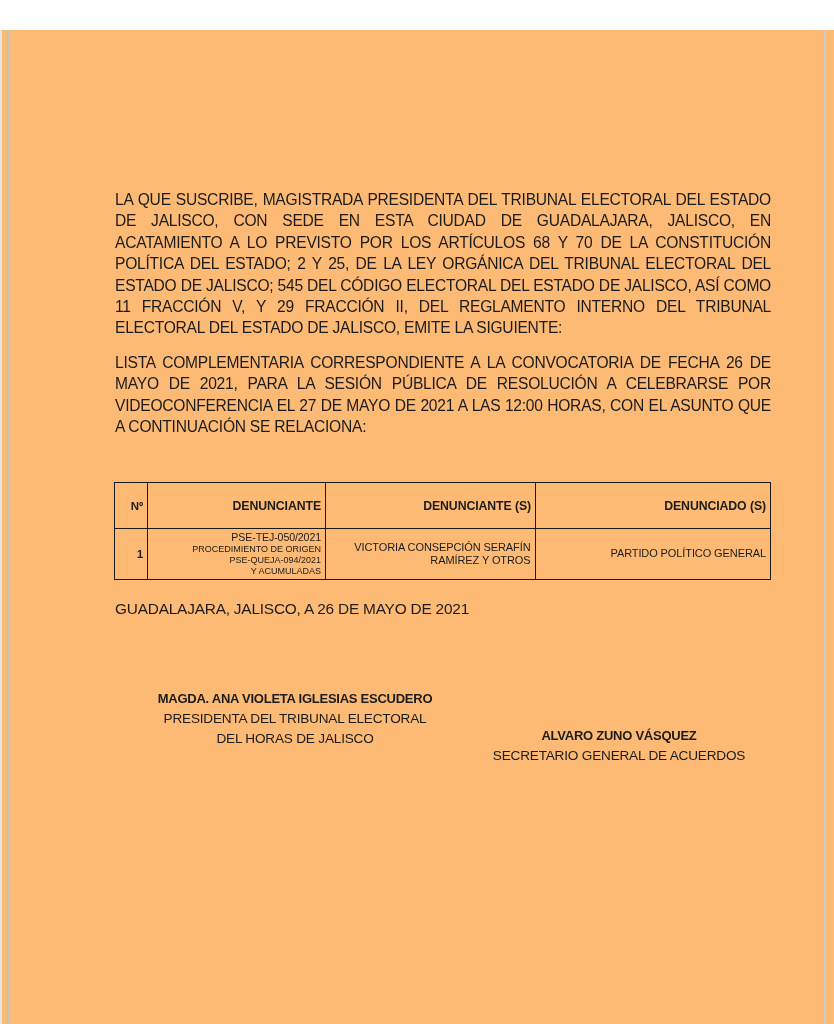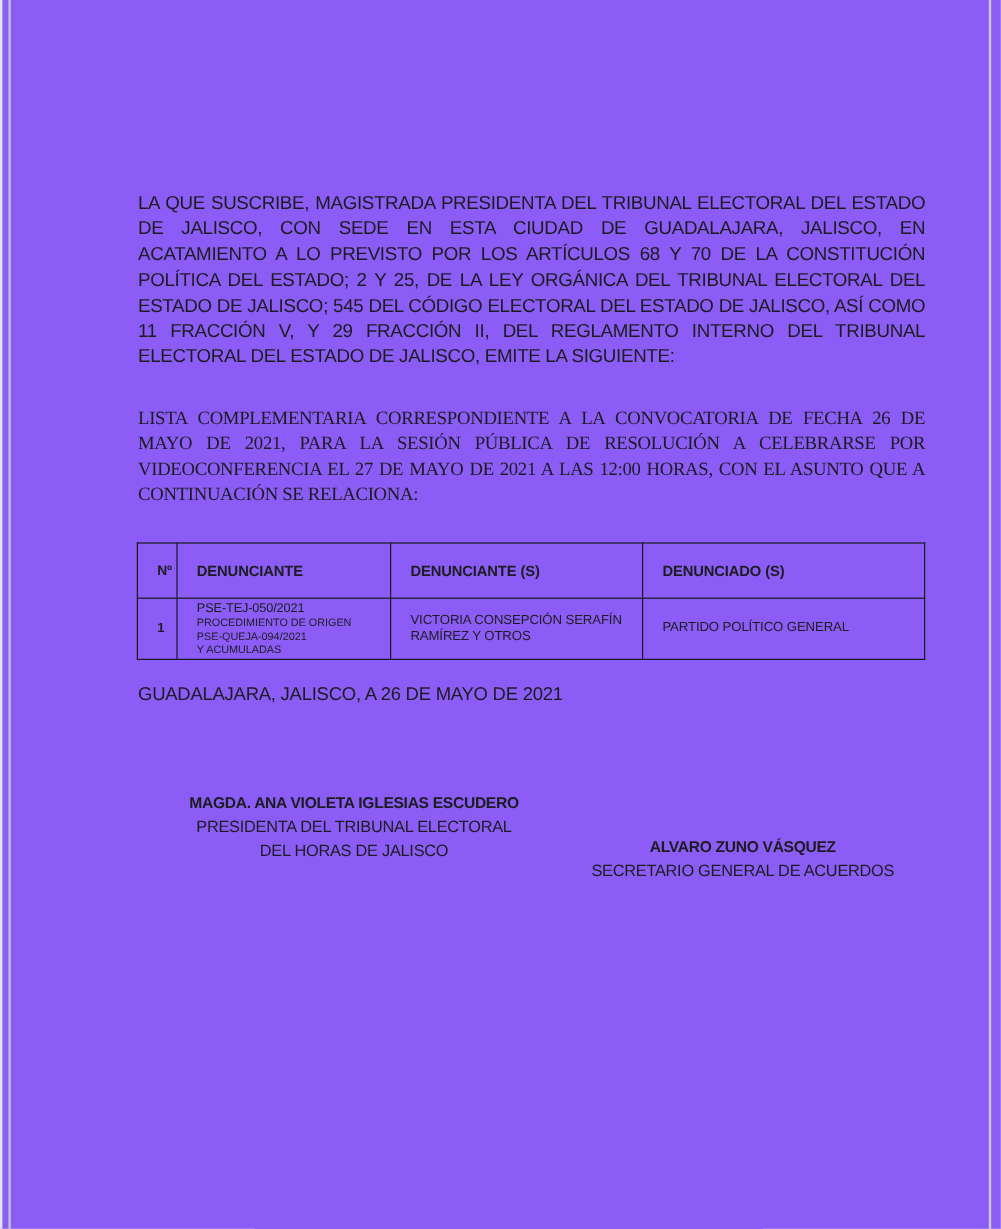--- a/index.html
+++ b/index.html
@@ -12,57 +12,58 @@
     height: 1024px;
     position: relative;
     overflow: hidden;
     font-family: "Liberation Sans", sans-serif;
     color: #1b1b1b;
     -webkit-font-smoothing: antialiased;
   }
   .page {
     position: absolute;
     inset: 0;
-    background: #8b5cf6;
+    background: #fdba74;
+    margin-top: 30px;
   }
   
   .edge { position: absolute; top: 0; bottom: 0; }
   .edge-left-outer  { left: 0;     width: 2px; background: #e4e4e4; }
   .edge-left-inner  { left: 7px;   width: 2px; background: #c2c2c2; }
   .edge-right       { left: 824px; width: 2px; background: #cbcbcb; }
 
   .para {
     position: absolute;
     left: 115px;
     width: 656px;
     margin: 0;
     text-align: justify;
     font-size: 15.6px;
     line-height: 21.4px;
     letter-spacing: -0.25px;
     font-weight: 400;
     color: #1c1c1c;
   }
   .p1 { top: 159px; }
-  .p2 { top: 338px; font-family: Liberation Serif, serif; }
+  .p2 { top: 322px; }
 
   table.case-table {
     position: absolute;
     top: 452px;
     left: 114px;
     width: 656px;
     border-collapse: collapse;
     table-layout: fixed;
     color: #1c1c1c;
   }
   .case-table th, .case-table td {
     border: 1.6px solid #1a1a1a;
-    text-align: left;
+    text-align: right;
     vertical-align: middle;
-    padding: 2px 16px;
+    padding: 2px 4px;
     overflow: hidden;
   }
   .case-table thead tr { height: 46px; }
   .case-table tbody tr { height: 50px; }
   .case-table th {
     font-size: 12.3px;
     font-weight: 700;
     letter-spacing: -0.1px;
   }
   .case-table th.col-num { font-size: 11.5px; }

